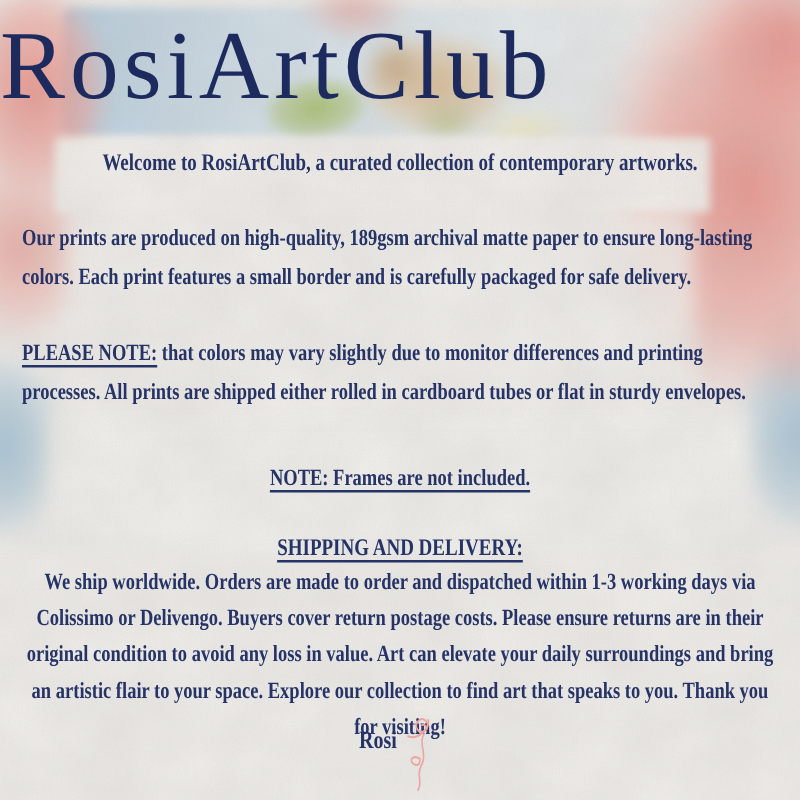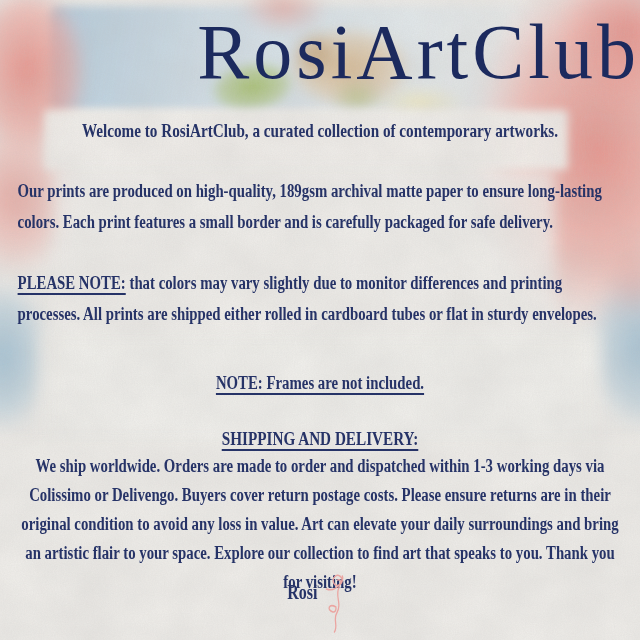--- a/index.html
+++ b/index.html
@@ -61,21 +61,21 @@
   .p-mid     { left: 55px; top: 168px; width: 500px; height: 168px; background: rgba(242,240,236,.8); filter: blur(8px); }
   .p-main    { left: 42px; top: 330px; width: 556px; height: 140px; background: rgba(243,241,237,.96); filter: blur(8px); }
   .p-bottom  { left: -20px; top: 438px; width: 690px; height: 240px; background: rgba(242,240,236,.98); filter: blur(5px); }
 
   
   .texture { position: absolute; left: 0; top: 0; width: 640px; height: 640px; pointer-events: none; opacity: .8; }
 
   
   .title {
     position: absolute; left: 0; top: 2px; width: 640px; margin: 0;
-    text-align: right; font-weight: 400; font-size: 78px; line-height: 100px;
+    text-align: left; font-weight: 400; font-size: 78px; line-height: 100px;
     letter-spacing: 4px; color: var(--title-navy, #1c2a5e); z-index: 5;
   }
   .content {
     position: absolute; left: 0; top: 0; width: 800px; height: 800px;
     transform: scaleX(0.8); transform-origin: 0 0; z-index: 5;
     color: var(--text-navy, #263367); font-weight: 700;
   }
   .content p { margin: 0; position: absolute; left: 22px; right: 22px; }
   .welcome   { top: 116px; text-align: center; font-size: 19px;  line-height: 30px; }
   .prints    { top: 176px; text-align: left;   font-size: 18.5px; line-height: 31px; }

